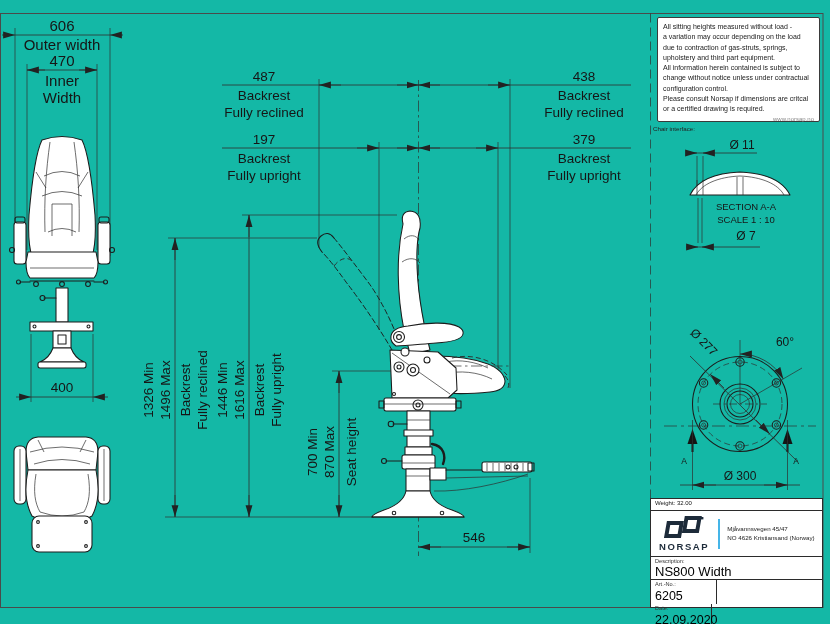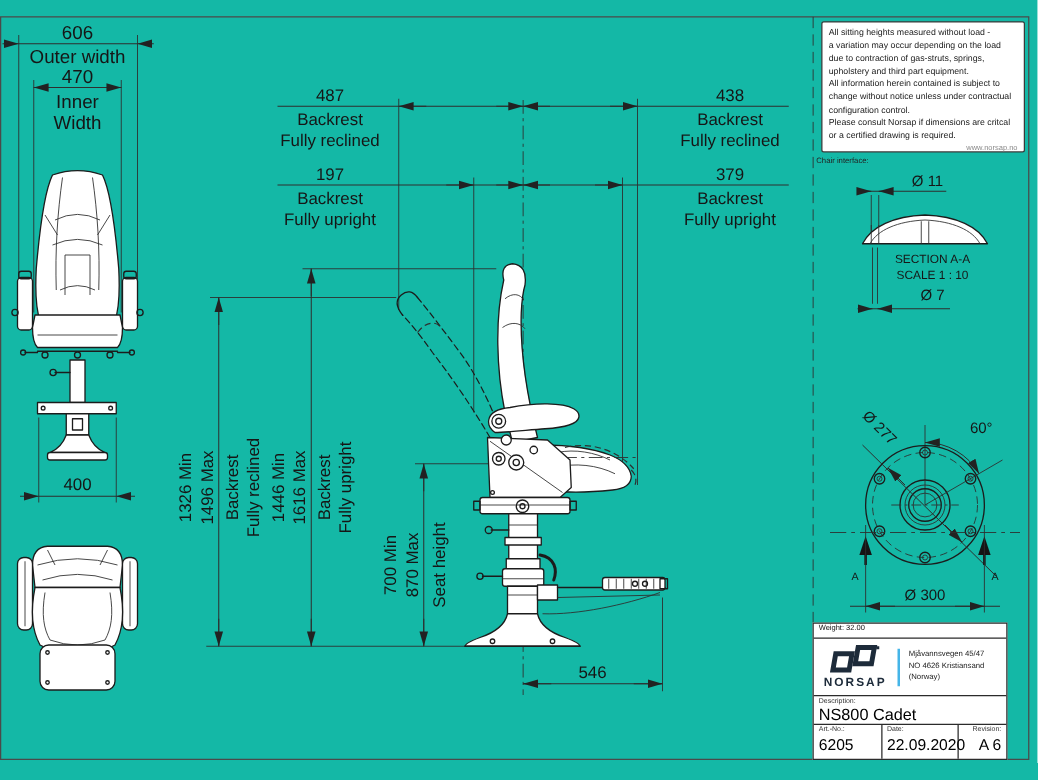--- a/index.html
+++ b/index.html
@@ -21,34 +21,34 @@
   .boltc{stroke-dasharray:6 3.5;}
   .aad{stroke-dasharray:13 4 3 4;}
   .blk{fill:#141414;stroke:none;}
   
   .right-panel{position:absolute;left:650px;top:13px;width:173px;height:595px;}
   .notes-box{position:absolute;left:7px;top:4px;width:163px;height:105px;border:1px solid #3a3a3a;
              border-radius:2px;box-sizing:border-box;padding:4px 5px 2px 5px;background:#fff;}
   .notes-box .nline{font-size:7px;line-height:10.3px;color:#1a1a1a;white-space:nowrap;}
   .notes-web{font-size:6px;color:#8a8a8a;text-align:right;margin-top:1px;}
   .chair-if{position:absolute;left:3px;top:112px;font-size:6.2px;color:#222;}
-  .tb{position:absolute;left:0;top:485px;width:156px;height:110px;border:1px solid #2b2b2b;
+  .tb{position:absolute;left:0;top:485px;width:173px;height:110px;border:1px solid #2b2b2b;
       box-sizing:border-box;background:#fff;}
   .tb-weight{height:12px;border-bottom:1px solid #2b2b2b;font-size:6px;color:#111;
              padding:1px 0 0 4px;box-sizing:border-box;}
   .tb-logo{height:46px;border-bottom:1px solid #2b2b2b;display:flex;align-items:center;
            padding:0 4px 0 8px;box-sizing:border-box;}
   .logo-col{display:flex;flex-direction:column;align-items:center;}
   .brand{font-size:9.5px;font-weight:bold;color:#1d2b3a;letter-spacing:1.6px;margin-top:2px;}
   .tb-div{width:2px;height:30px;background:#45b5e8;margin:0 7px 0 9px;}
   .addr{font-size:6.2px;line-height:8.8px;color:#222;}
   .tb-desc{height:23px;border-bottom:1px solid #2b2b2b;padding:1px 4px;box-sizing:border-box;}
   .lbl{font-size:5.6px;color:#333;}
   .tb-desc .val{font-size:13px;color:#000;margin-top:0px;}
-  .tb-bottom{display:flex;height:27px;}
+  .tb-bottom{display:flex;height:27px;flex-direction:column;}
   .cell{box-sizing:border-box;padding:1px 4px;}
   .cell .val{font-size:12.5px;color:#000;margin-top:2px;}
   .c1{width:66px;border-right:1px solid #2b2b2b;}
   .c2{width:61px;border-right:1px solid #2b2b2b;}
   .c3{width:46px;text-align:right;}
 </style>
 </head>
 <body>
 
 <div class="sheet">
@@ -420,21 +420,21 @@
       </div>
       <div class="tb-div"></div>
       <div class="addr">
         <div>Mjåvannsvegen 45/47</div>
         <div>NO 4626  Kristiansand (Norway)</div>
       </div>
     </div>
 
     <div class="tb-desc">
       <div class="lbl">Description:</div>
-      <div class="val">NS800 Cadet</div>
+      <div class="val">NS800 Width</div>
     </div>
 
     <div class="tb-bottom">
       <div class="cell c1">
         <div class="lbl">Art.-No.:</div>
         <div class="val">6205</div>
       </div>
       <div class="cell c2">
         <div class="lbl">Date:</div>
         <div class="val">22.09.2020</div>

